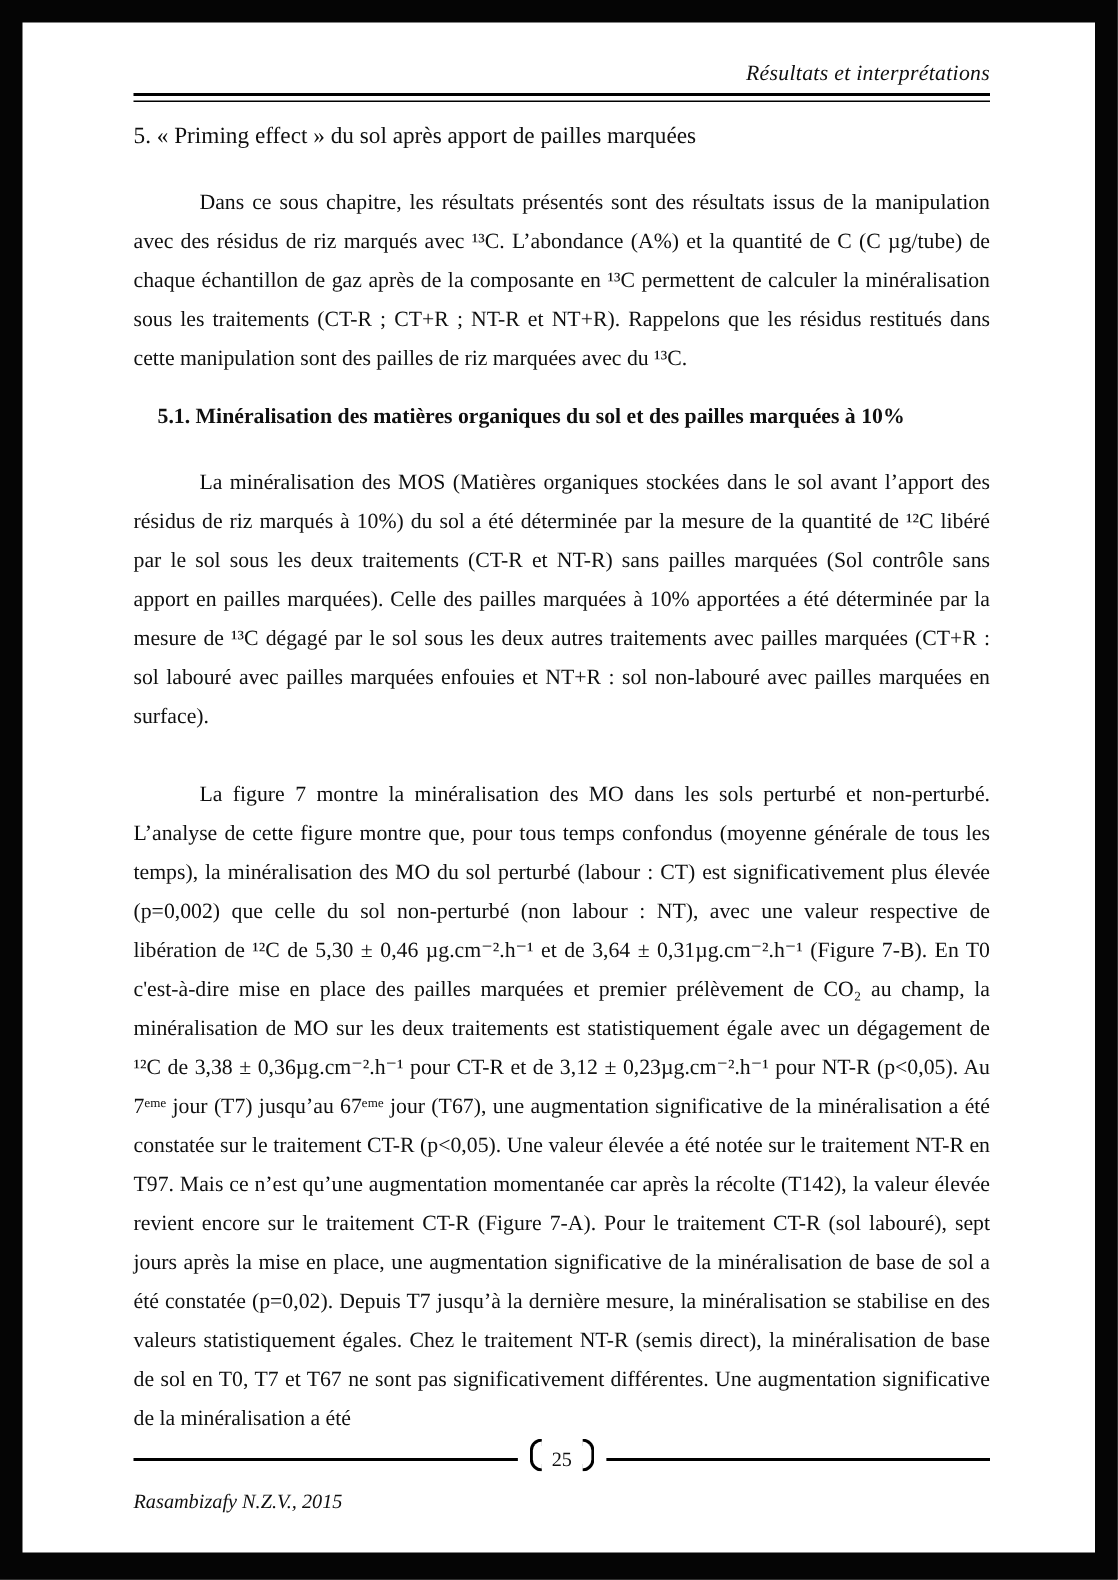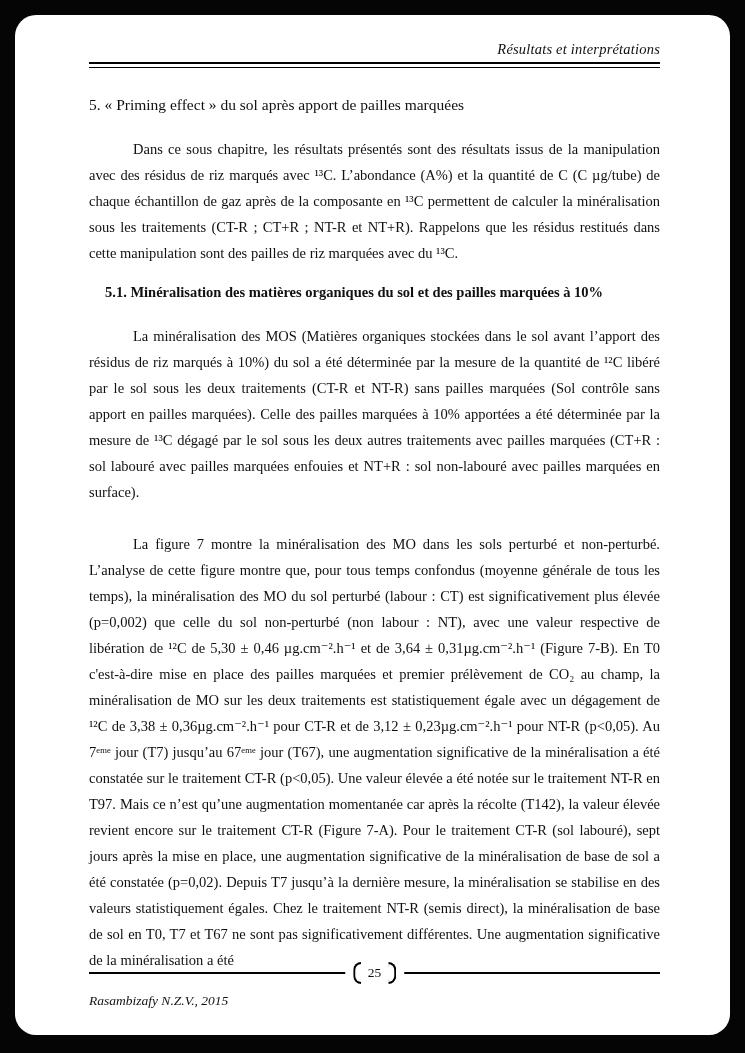--- a/index.html
+++ b/index.html
@@ -17,21 +17,20 @@
   }
   .sheet {
     position: relative;
     width: 100%;
     height: 100%;
     background: #ffffff;
     box-sizing: border-box;
     font-family: "Liberation Serif", "DejaVu Serif", serif;
     color: #101010;
     overflow: hidden;
-    border-radius: 21px;
   }
   .running-head {
     margin: 26px 70px 0 74px;
     text-align: right;
     font-style: italic;
     font-size: 14.5px;
     letter-spacing: 0.2px;
   }
   .head-rule {
     margin: 4px 70px 0 74px;
@@ -39,21 +38,21 @@
     border-top: 2px solid #000;
     border-bottom: 1px solid #000;
   }
   .content {
     margin: 0 70px 0 74px;
     font-size: 14.5px;
     line-height: 26px;
     text-align: justify;
   }
   .section-title {
-    margin-top: 26px;
+    margin-top: 12px;
     font-size: 15.5px;
     text-align: left;
     line-height: 22px;
   }
   .para {
     margin-top: 20px;
     text-indent: 44px;
   }
   .para.p3 {
     margin-top: 26px;
@@ -76,21 +75,20 @@
     border-top: 2px solid #000;
   }
   .page-badge {
     position: absolute;
     left: 50%;
     top: -15px;
     transform: translateX(-50%);
     background: #fff;
     padding: 0 8px;
     display: flex;
-    align-items: center;
     gap: 7px;
     height: 28px;
   }
   .page-num {
     font-size: 13.5px;
     line-height: 28px;
   }
   .brkt {
     display: inline-block;
     width: 8px;

